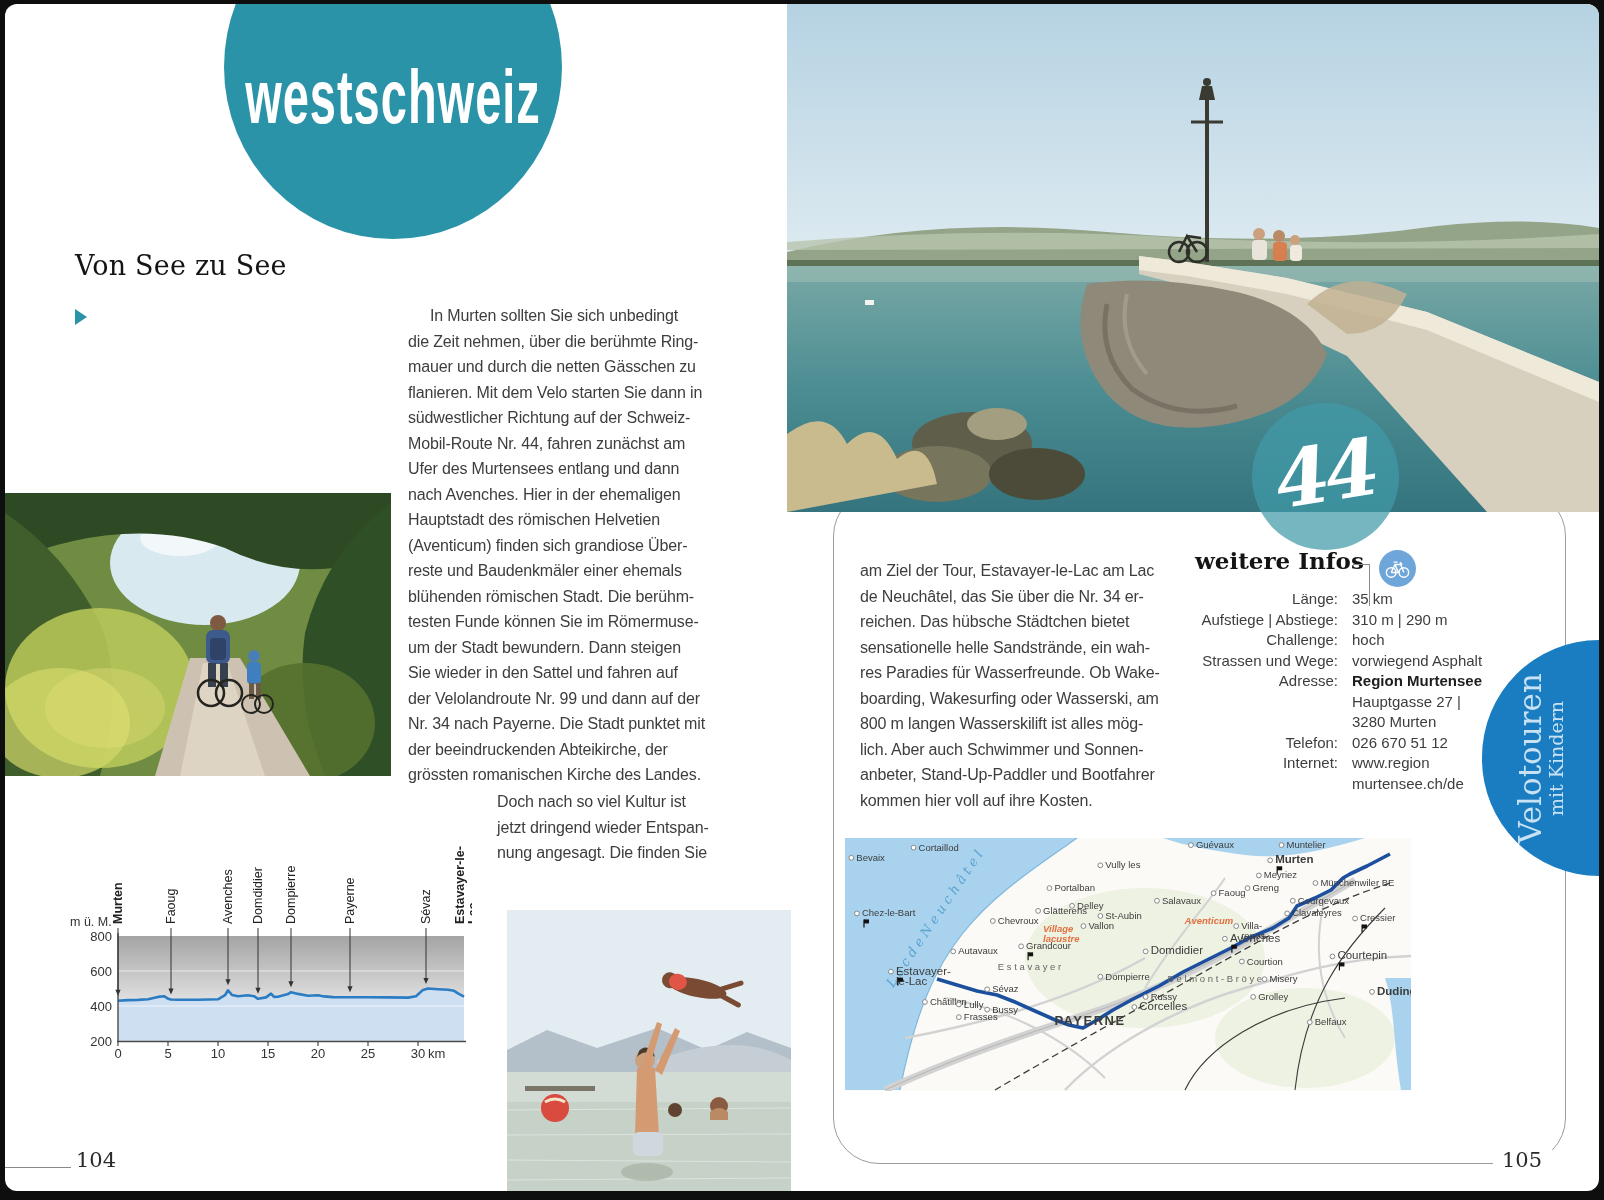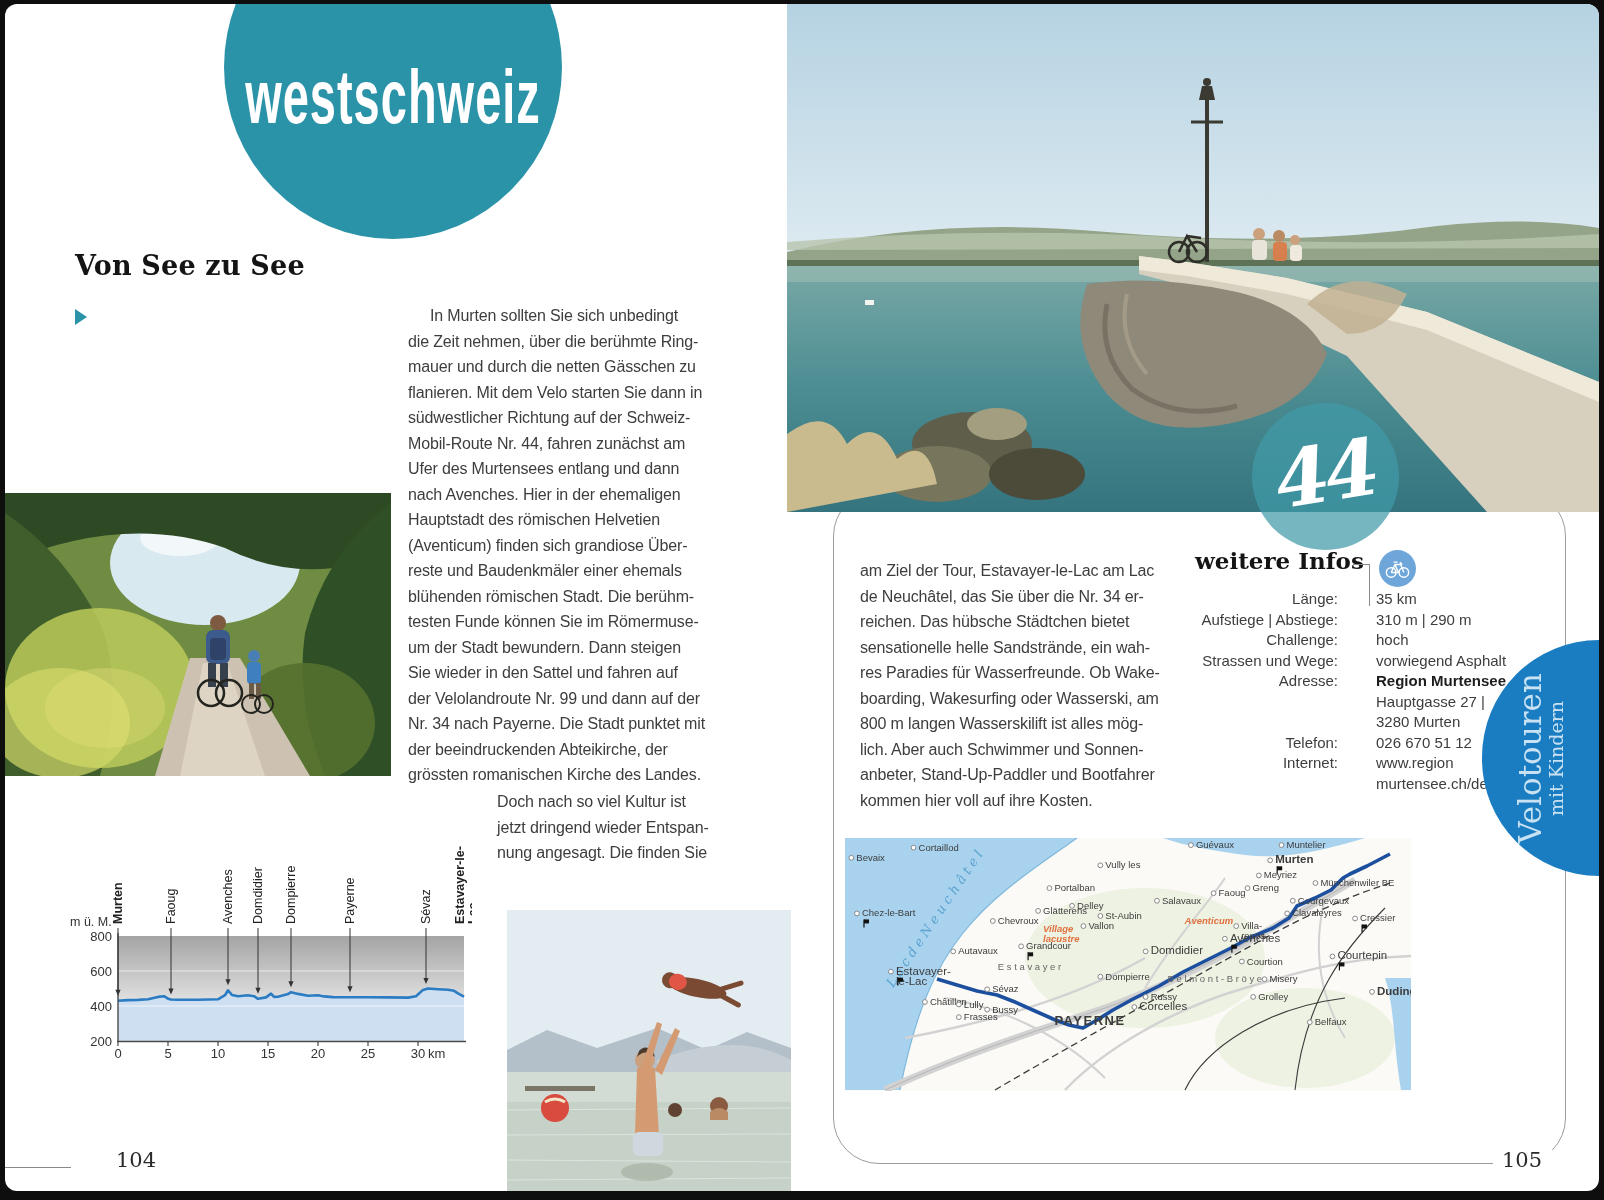--- a/index.html
+++ b/index.html
@@ -8,21 +8,21 @@
   .page{position:absolute;left:5px;top:4px;width:1594px;height:1187px;background:#ffffff;overflow:hidden;border-radius:12px;}
   .abs{position:absolute;}
 
   
   .logo-circle{left:219px;top:-109px;width:338px;height:344px;border-radius:50%;
     background:#2b93a8;display:flex;align-items:flex-end;justify-content:center;}
   .logo-text{color:#fff;font-weight:700;font-size:47px;letter-spacing:1px;
     transform:scaleY(1.62);transform-origin:bottom;margin-bottom:98px;white-space:nowrap;}
 
   
-  .title{left:70px;top:246px;font-family:"DejaVu Serif",serif;font-weight:700;
+  .title{left:70px;top:246px;font-family:"DejaVu Serif",serif;font-weight:400;
     font-size:27px;color:#141414;letter-spacing:.2px;}
   .bodytext{font-size:16px;line-height:25.5px;color:#3d3d3d;white-space:pre-line;letter-spacing:-.15px;}
   .intro{left:70px;top:299px;width:330px;text-indent:26px;}
   .marker{left:70px;top:305px;width:0;height:0;border-left:12px solid #2b93a8;
     border-top:8px solid transparent;border-bottom:8px solid transparent;}
   .col2{left:403px;top:299px;width:345px;text-indent:22px;}
   .col2b{left:492px;top:785px;width:260px;}
   .rightcol{left:855px;top:554px;width:325px;}
 
   
@@ -44,21 +44,21 @@
   
   .infos-heading{left:1190px;top:543px;font-family:"DejaVu Serif",serif;font-weight:700;
     font-size:23px;color:#141414;text-align:center;}
   .conn-h{left:1348px;top:560px;width:16px;height:1px;background:#8a8a8a;}
   .conn-v{left:1364px;top:560px;width:1px;height:42px;background:#8a8a8a;}
   .bike-badge{left:1374px;top:546px;width:37px;height:37px;border-radius:50%;background:#6ea6da;
     display:flex;align-items:center;justify-content:center;}
   .info-table{left:1158px;top:585px;width:345px;font-size:15px;line-height:20.5px;color:#3d3d3d;}
   .info-row{display:grid;grid-template-columns:175px 14px auto;}
   .info-label{text-align:right;white-space:nowrap;}
-  .info-value{white-space:nowrap;margin-left:24px;}
+  .info-value{white-space:nowrap;}
   .info-value.bold{font-weight:700;color:#1d1d1d;}
 
   
   .sidetab{left:1477px;top:636px;width:117px;height:236px;background:#1a7cc1;
     border-radius:118px 0 0 118px;overflow:hidden;display:flex;align-items:center;justify-content:center;}
   .sidetab-inner{transform:rotate(-90deg);white-space:nowrap;text-align:center;color:#c8e2f3;
     font-family:"DejaVu Serif",serif;line-height:1.02;}
   .tab-l1{font-size:31px;display:block;}
   .tab-l2{font-size:19px;display:block;}
 </style>
@@ -218,21 +218,21 @@
       </g>
       <circle cx="48" cy="198" r="14" fill="#d94a3f"></circle>
       <path d="M38,192 Q48,186 58,192" stroke="#f2e6c9" stroke-width="3" fill="none"></path>
       <circle cx="212" cy="196" r="9" fill="#8a5b41"></circle>
       <path d="M203,202 Q212,194 221,202 L221,210 L203,210 Z" fill="#b98a64"></path>
       <circle cx="168" cy="200" r="7" fill="#5f4330"></circle>
     </svg>
   </div>
 
   <div class="abs p104-line"></div>
-  <div class="abs pagenum" style="left:71px;top:1144px;margin-left:40px;">104</div>
+  <div class="abs pagenum" style="left:71px;top:1144px;">104</div>
 
   <div class="abs frame"></div>
 
   <div class="abs photo" style="left:782px;top:0;width:812px;height:508px;">
     <svg width="812" height="508" viewBox="0 0 812 508">
       <defs>
         <linearGradient id="sky" x1="0" y1="0" x2="0" y2="1">
           <stop offset="0" stop-color="#b5d2e2"></stop>
             <stop offset="1" stop-color="#e0ecf2"></stop>
         </linearGradient>

